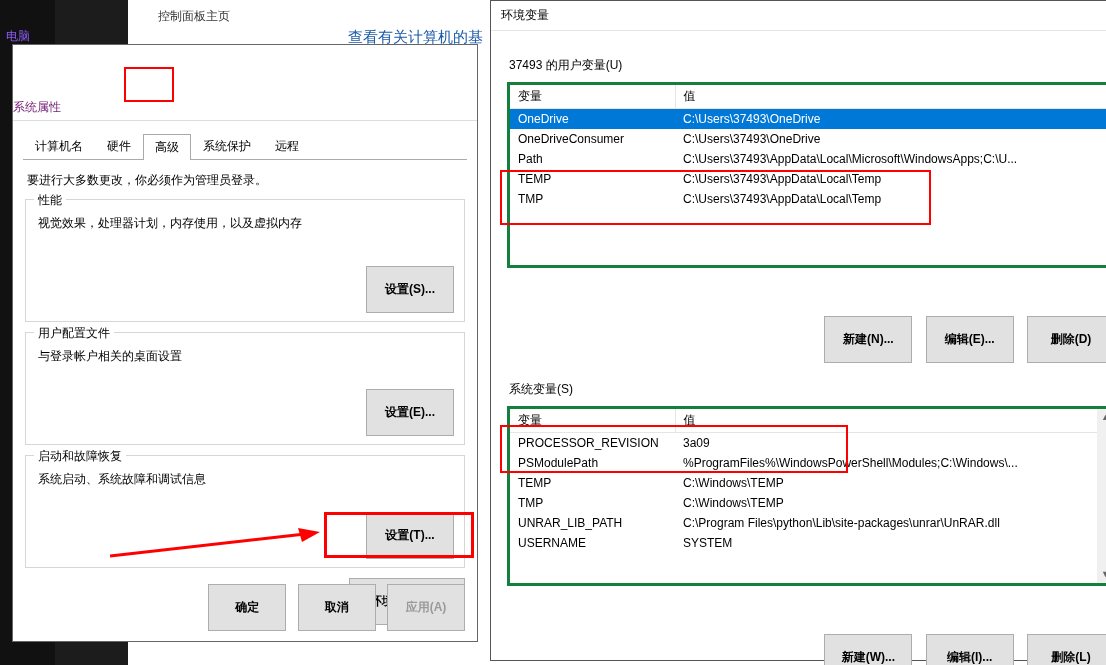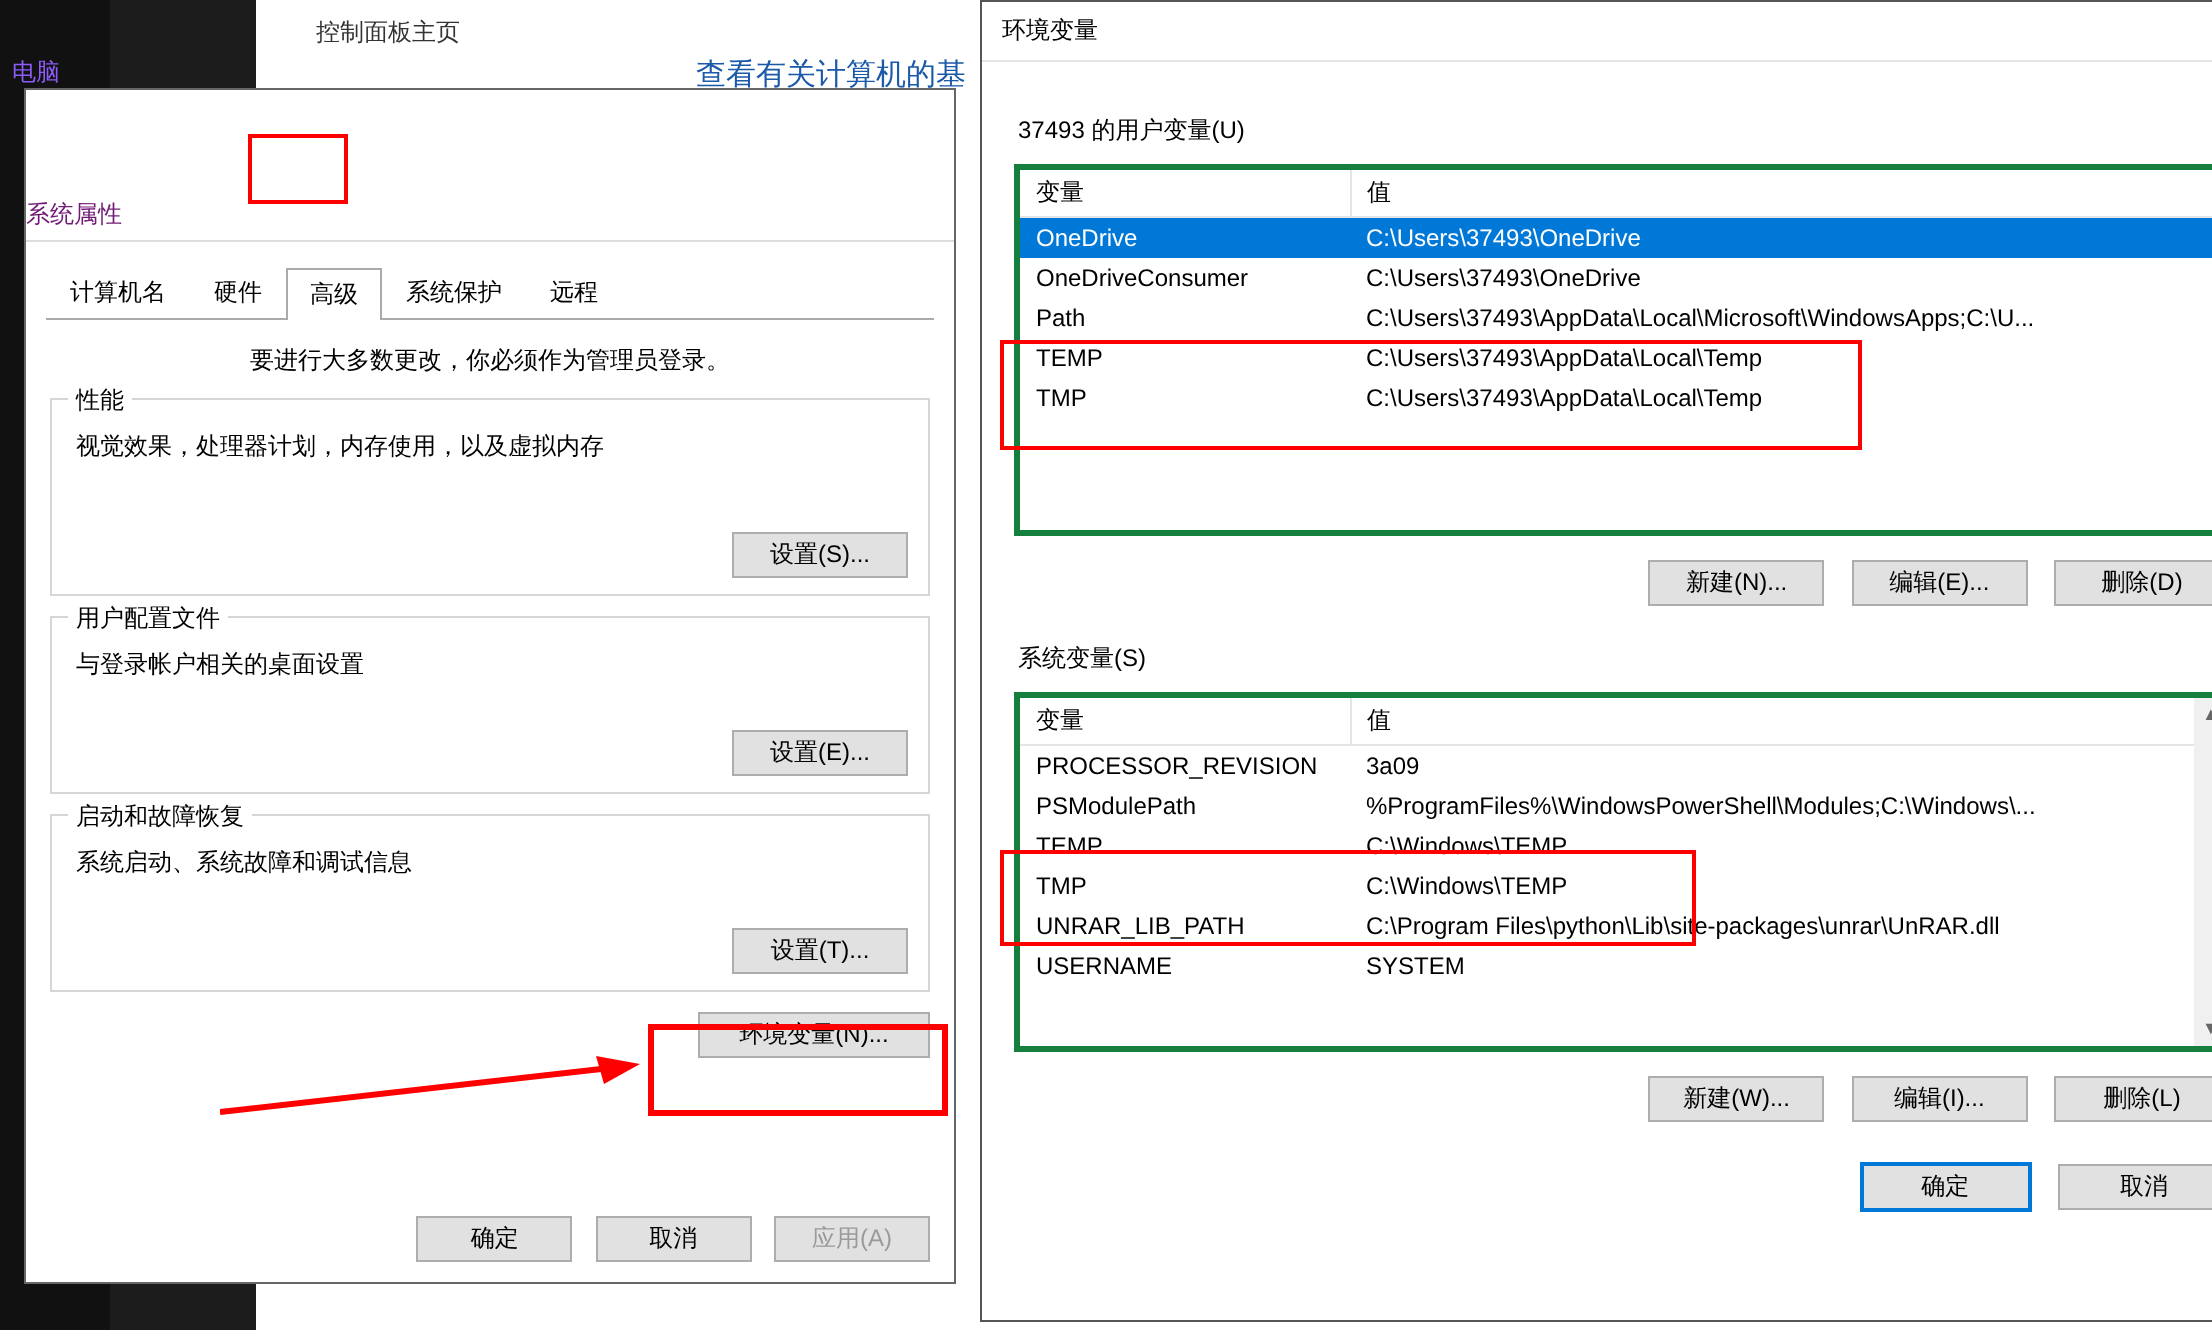--- a/index.html
+++ b/index.html
@@ -19,31 +19,31 @@
     background: #fff; border: 1px solid #666;
   }
   .sysprops .titlebar { height: 28px; line-height: 28px; color: #701a75; border-bottom: 1px solid #ddd; margin-top: 48px; }
   .sysprops .body { padding: 6px 10px 10px 10px; }
   .tabrow { display: flex; border-bottom: 1px solid #aaa; margin-top: 6px; }
   .tab { padding: 4px 11px; border: 1px solid transparent; border-bottom: none; cursor: default; }
   .tab.active { border-color: #aaa; background: #fff; position: relative; top: 1px; }
   .tab-hl { position: absolute; border: 2px solid #f00; }
   .tab-hl.t1 { left: 124px; top: 67px; width: 50px; height: 35px; }
 
-  .note { margin: 12px 4px 10px 4px; text-align: center; }
+  .note { margin: 12px 4px 10px 4px; }
 
   .group {
     border: 1px solid #d6d6d6; margin: 2px 2px 10px 2px; padding: 4px 10px 8px 10px; position: relative;
   }
   .group .legend { position: relative; top: -12px; left: -2px; background: #fff; padding: 0 4px; display: inline-block; }
   .group .desc { margin: -6px 0 8px 2px; }
   .group .btnrow { text-align: right; }
 
   button.win {
-    background: #e1e1e1; border: 1px solid #adadad; padding: 2px 0; min-width: 88px; cursor: default;
+    background: #e1e1e1; border: 1px solid #adadad; padding: 14px 0; min-width: 88px; cursor: default; font-weight: bold;
   }
   button.win.primary { border: 2px solid #0078d7; background: #e1e1e1; }
   button.win.disabled { color: #9a9a9a; text-align: center; }
 
   .envbtn-row { text-align: right; margin-top: 10px; margin-right: 2px; }
   .env-hl { position: absolute; left: 324px; top: 512px; width: 150px; height: 46px; border: 3px solid #f00; }
 
   .dlg-buttons { position: absolute; left: 0; right: 0; bottom: 10px; text-align: right; padding-right: 12px; }
   .dlg-buttons button.win { min-width: 78px; margin-left: 8px; }
 
@@ -75,21 +75,21 @@
     border-bottom: 1px solid #e5e5e5; background: #fff;
   }
   .varbox td { padding: 3px 8px; white-space: nowrap; overflow: hidden; }
   .varbox tr.sel td { background: #0078d7; color: #fff; }
   .col-var { width: 165px; }
   .col-val { }
 
   .varbox2 { height: 180px; }
 
   .var-btns { text-align: right; margin: 12px 2px 4px 2px; }
-  .var-btns button.win { min-width: 88px; margin-left: 10px; }
+  .var-btns button.win { min-width: 88px; margin-left: 10px; margin-top: 36px; }
 
   .env-dlg-buttons { text-align: right; margin: 20px 2px 4px 2px; }
   .env-dlg-buttons button.win { min-width: 86px; margin-left: 10px; }
 
   .red-box-user { position: absolute; left: 500px; top: 170px; width: 431px; height: 55px; border: 2px solid #f00; pointer-events: none; }
   .red-box-sys  { position: absolute; left: 500px; top: 425px; width: 348px; height: 48px; border: 2px solid #f00; pointer-events: none; }
 
   .scroll-vert {
     position: absolute; right: 0; top: 0; bottom: 0; width: 17px; background: #f0f0f0;
     display: flex; flex-direction: column; justify-content: space-between; align-items: center;

